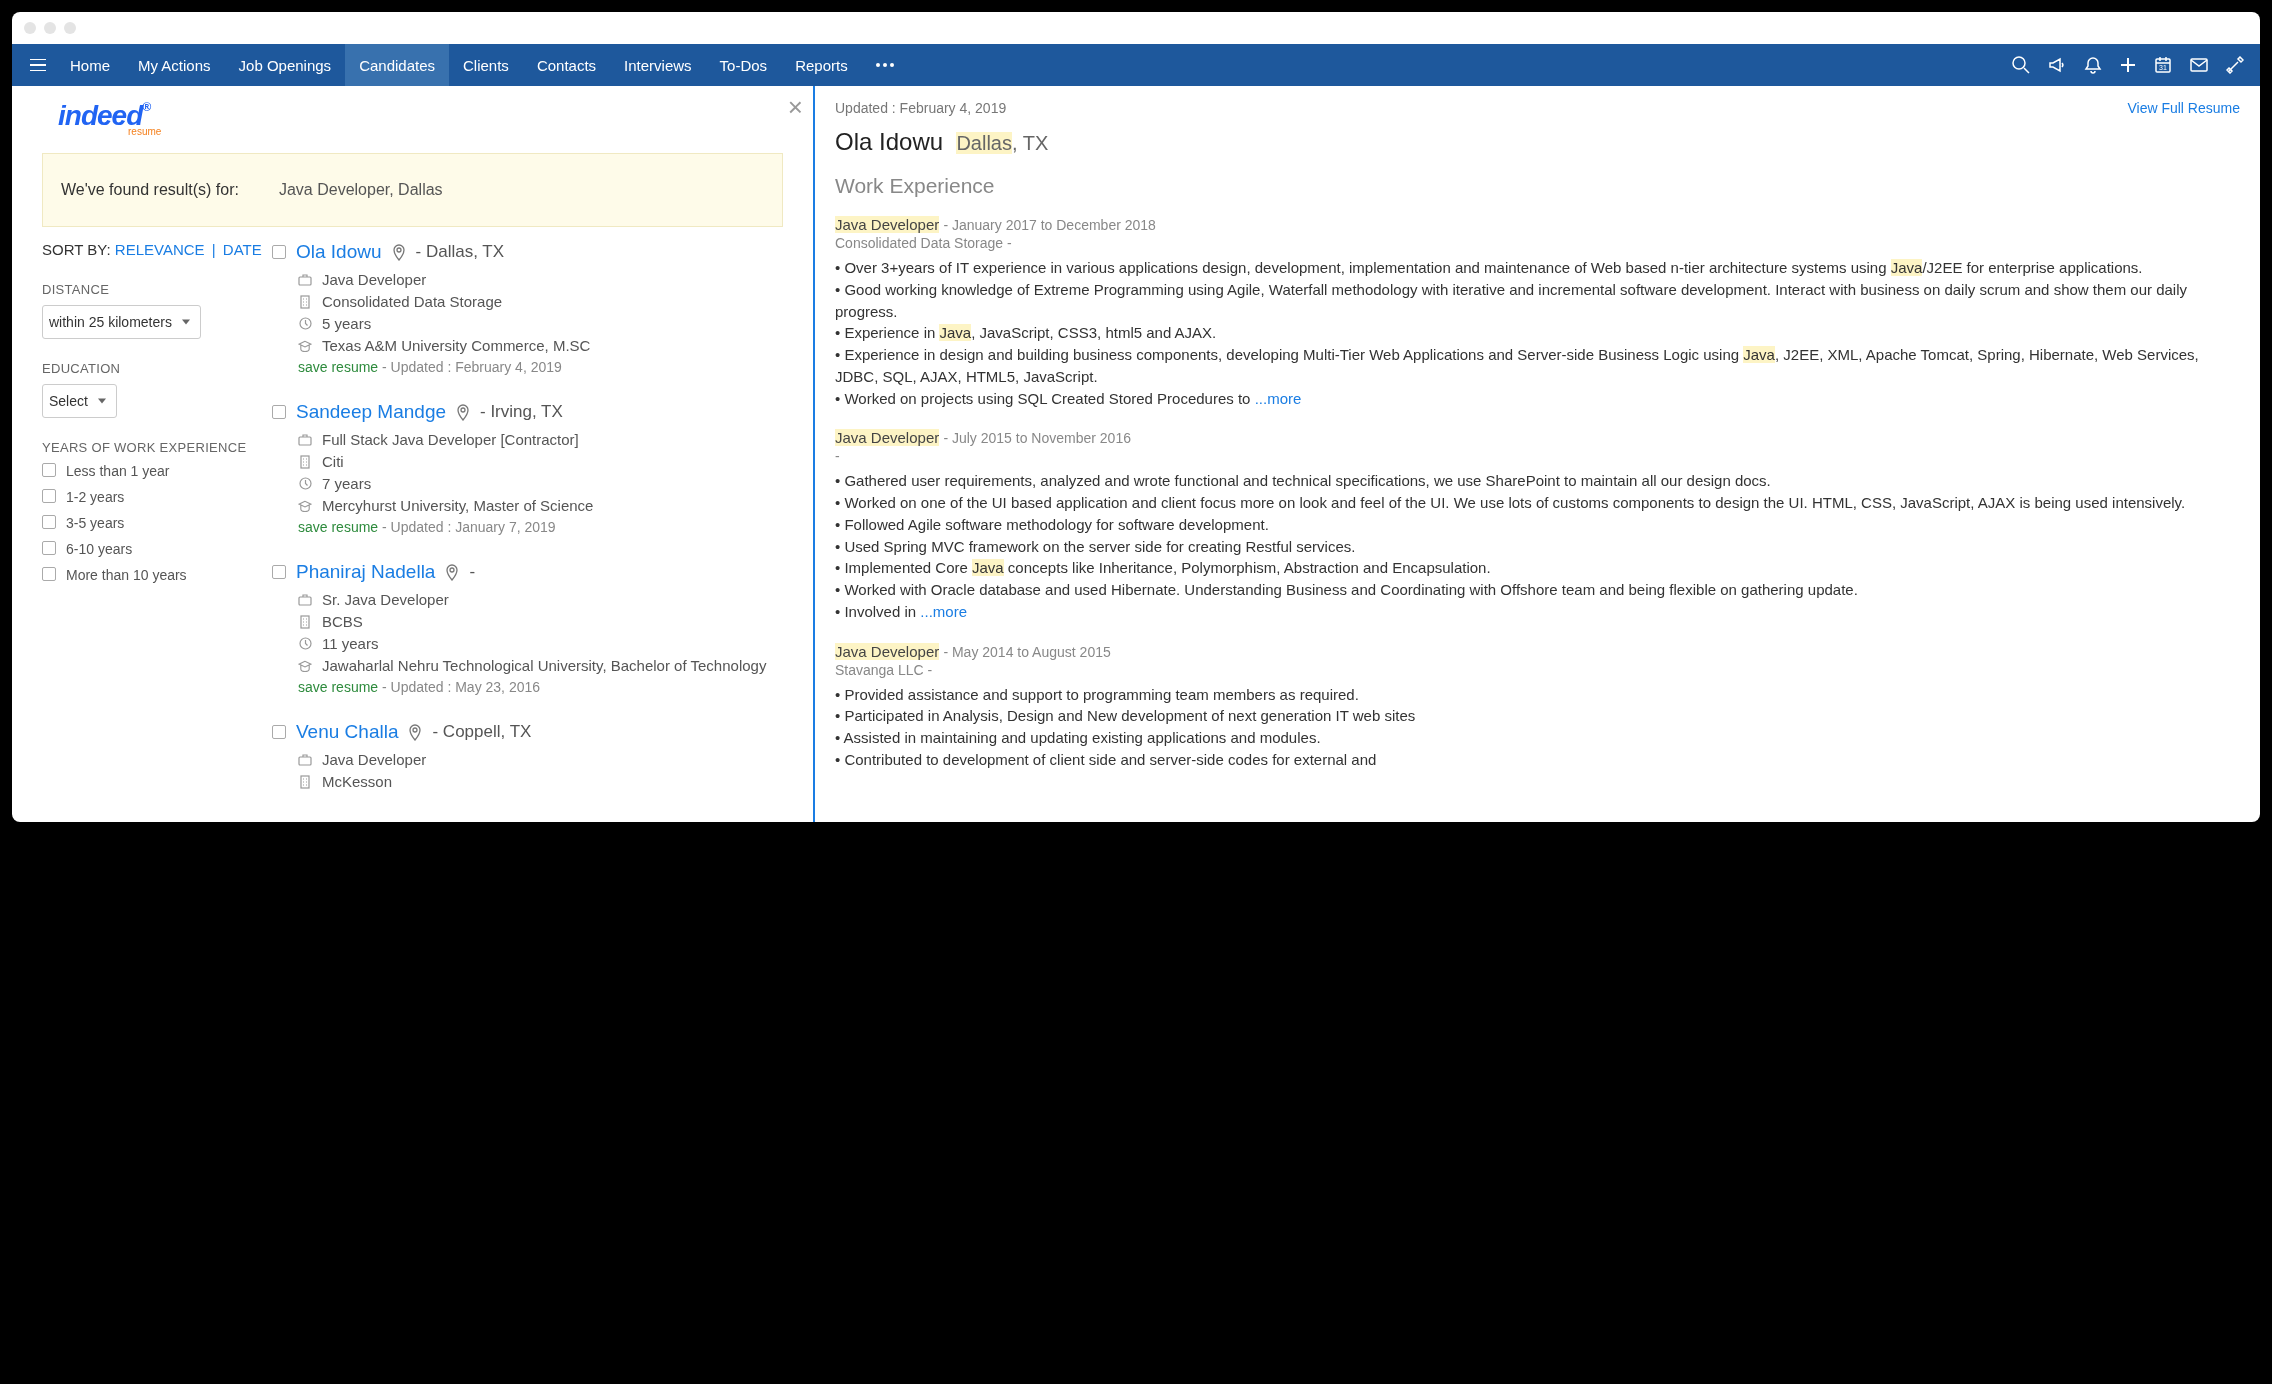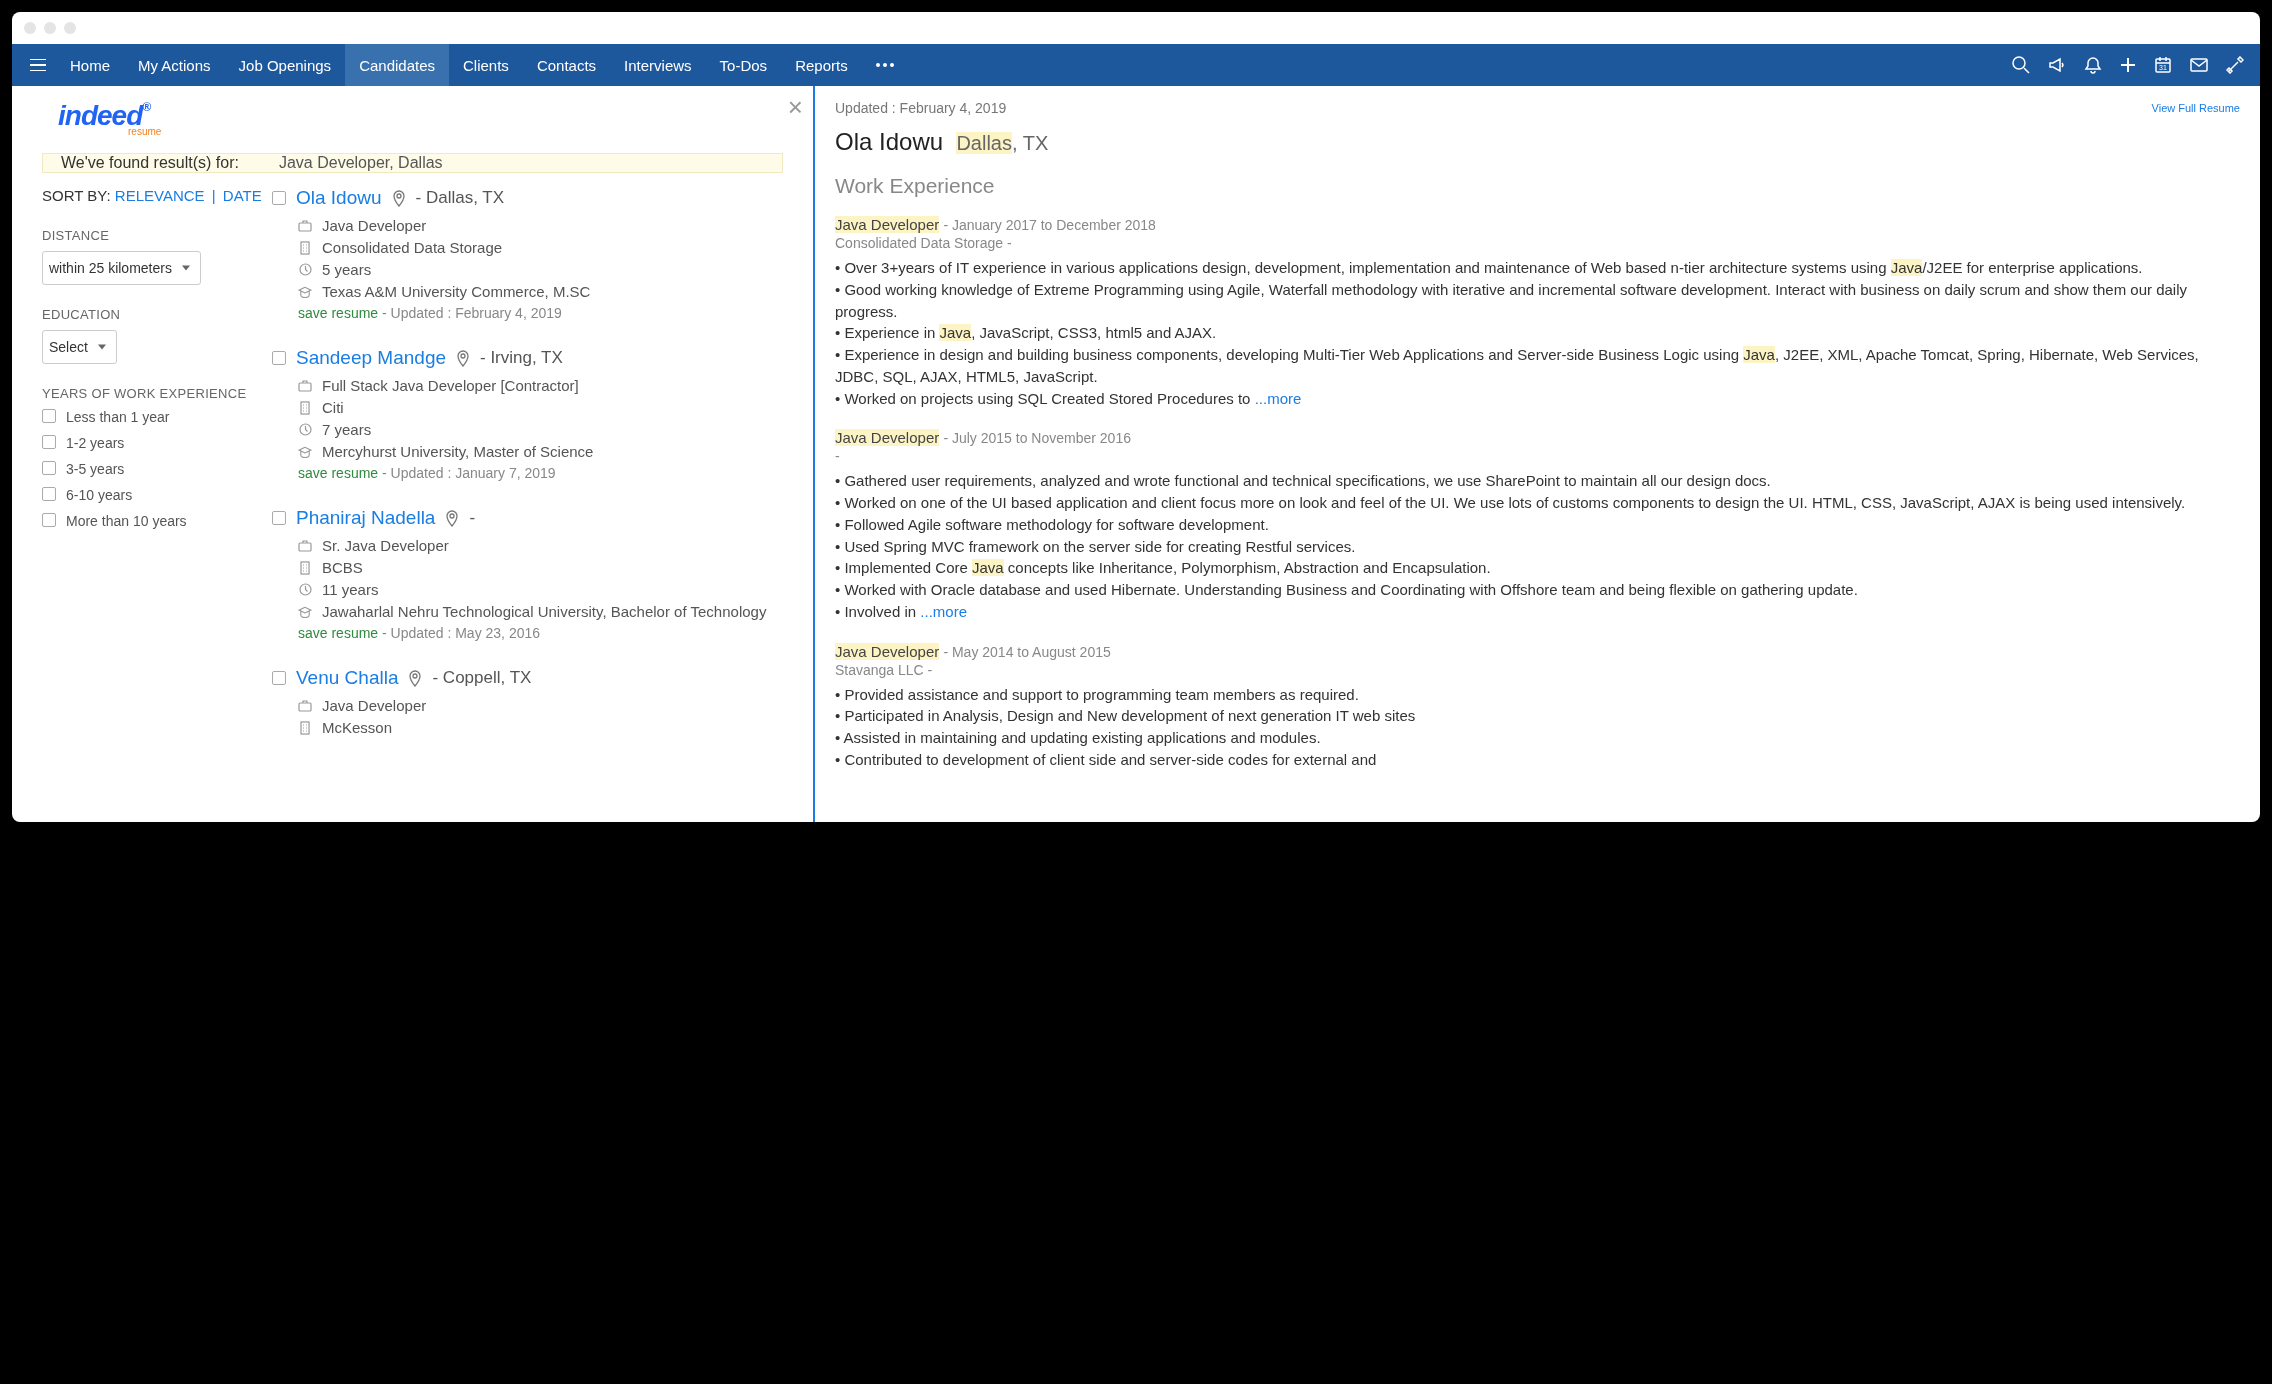--- a/index.html
+++ b/index.html
@@ -12,21 +12,21 @@
 .nav-item { padding: 0 14px; display: flex; align-items: center; font-size: 15px; cursor: pointer; color: #fff; }
 .nav-item.active { background: #3871ae; }
 .nav-right { margin-left: auto; display: flex; align-items: center; gap: 18px; padding-right: 8px; }
 .nav-icon { cursor: pointer; display: flex; align-items: center; }
 .main-area { display: flex; height: calc(100% - 74px); }
 .left-panel { width: 803px; border-right: 2px solid #1a7de3; position: relative; display: flex; flex-direction: column; }
 .close-x { position: absolute; top: 6px; right: 10px; font-size: 26px; color: #999; cursor: pointer; font-weight: 300; }
 .logo-area { padding: 14px 46px 8px; }
 .logo-indeed { font-size: 28px; font-weight: 700; color: #2164f3; font-style: italic; letter-spacing: -1px; }
 .logo-sub { font-size: 10px; color: #f58220; margin-left: 70px; margin-top: -6px; }
-.result-bar { background: #fefbe9; border: 1px solid #f0e9c2; margin: 8px 30px 14px; padding: 0 18px; display: flex; align-items: center; font-size: 16px; }
+.result-bar { background: #fefbe9; border: 1px solid #f0e9c2; margin: 8px 30px 14px; padding: 27px 18px; display: flex; align-items: center; font-size: 16px; }
 .result-bar .label { color: #333; margin-right: 40px; }
 .result-bar .query { color: #555; }
 .content-row { display: flex; flex: 1; overflow: hidden; }
 .filters { width: 260px; padding: 0 0 0 30px; font-size: 14px; }
 .sort-row { font-size: 15px; color: #333; margin-bottom: 24px; }
 .sort-row .link { color: #1a7de3; cursor: pointer; }
 .sort-row .sep { color: #1a7de3; margin: 0 3px; }
 .filter-label { color: #666; font-size: 13px; margin-bottom: 8px; letter-spacing: 0.3px; }
 .filter-select { border: 1px solid #ccc; border-radius: 3px; padding: 8px 28px 8px 6px; font-size: 14px; color: #333; background: #fff; position: relative; display: inline-block; cursor: pointer; margin-bottom: 22px; }
 .filter-select::after { content: ''; position: absolute; right: 10px; top: 50%; width: 0; height: 0; border-left: 4px solid transparent; border-right: 4px solid transparent; border-top: 5px solid #666; transform: translateY(-50%); }
@@ -39,21 +39,21 @@
 .card-name { color: #1a7de3; font-size: 19px; cursor: pointer; }
 .card-loc { color: #555; font-size: 17px; }
 .card-line { display: flex; align-items: center; gap: 10px; margin-left: 26px; margin-bottom: 5px; color: #555; font-size: 15px; }
 .card-icon { width: 14px; display: flex; justify-content: center; color: #999; }
 .card-footer { margin-left: 26px; font-size: 14px; margin-top: 4px; }
 .save-link { color: #2e8b3d; cursor: pointer; }
 .updated { color: #888; }
 .right-panel { flex: 1; padding: 14px 20px; overflow-y: auto; font-size: 15px; color: #333; }
 .rp-top { display: flex; justify-content: space-between; align-items: center; margin-bottom: 12px; }
 .rp-updated { color: #777; font-size: 14px; }
-.rp-link { color: #1a7de3; font-size: 11px; cursor: pointer; }
+.rp-link { color: #1a7de3; font-size: 14px; cursor: pointer; }
 .rp-title { font-size: 24px; color: #222; margin-bottom: 18px; }
 .rp-title .hl { background: #fdf4c5; }
 .rp-title .loc-rest { color: #666; font-size: 20px; }
 .rp-section { color: #888; font-size: 21px; margin-bottom: 18px; }
 .job-block { margin-bottom: 20px; }
 .job-head { margin-bottom: 2px; }
 .job-title { background: #fdf4c5; font-size: 15px; color: #444; }
 .job-dates { color: #888; font-size: 14px; }
 .job-company { color: #888; font-size: 14px; margin-bottom: 6px; }
 .bullet { font-size: 15px; line-height: 1.45; color: #333; }

